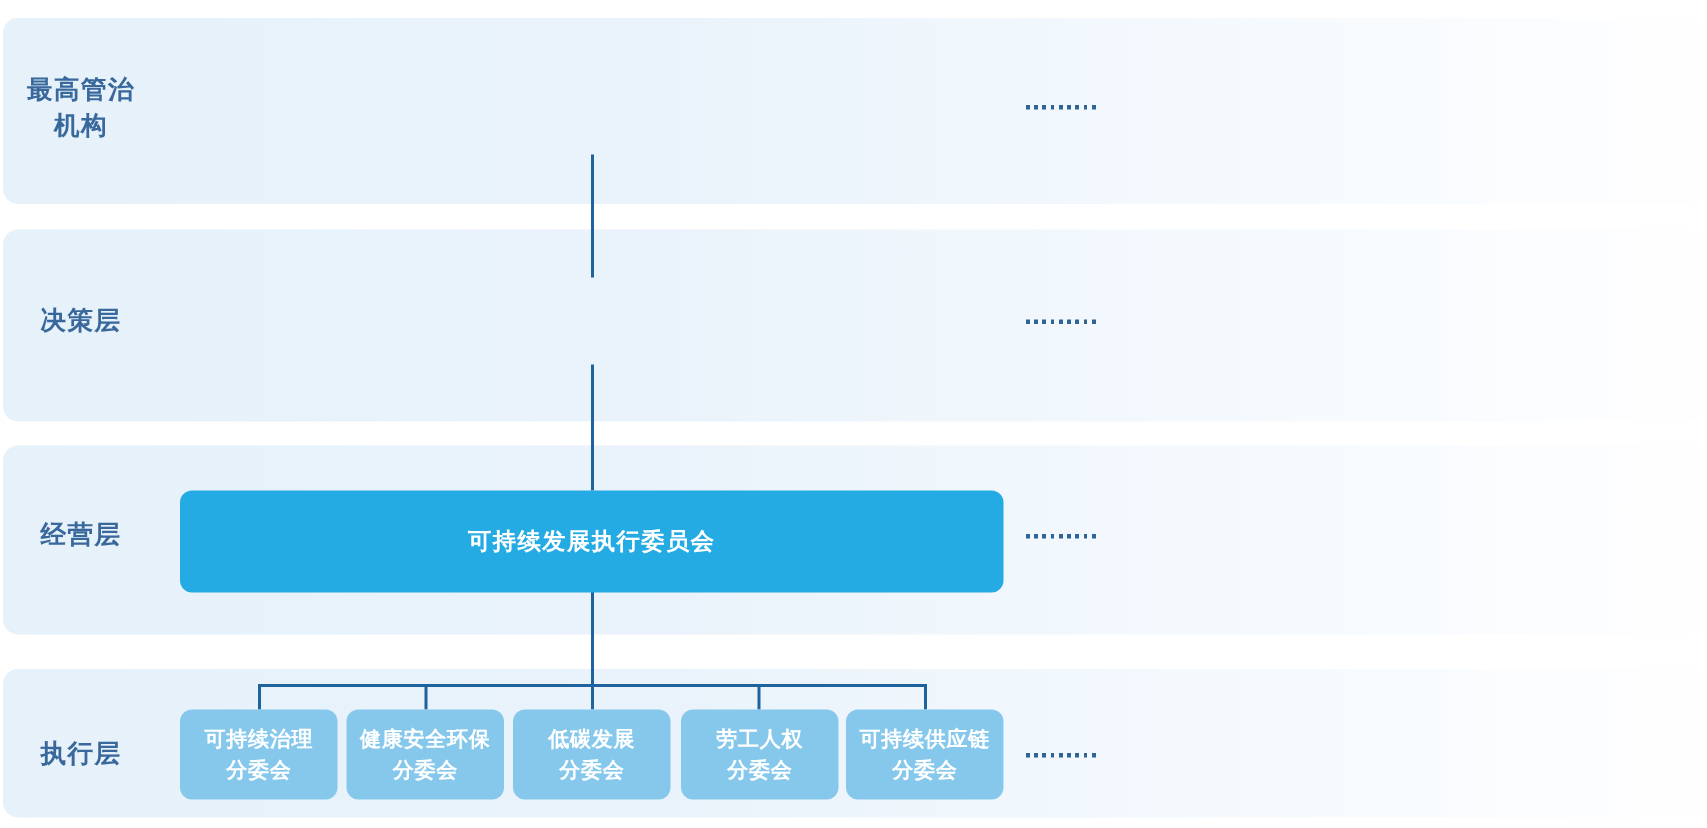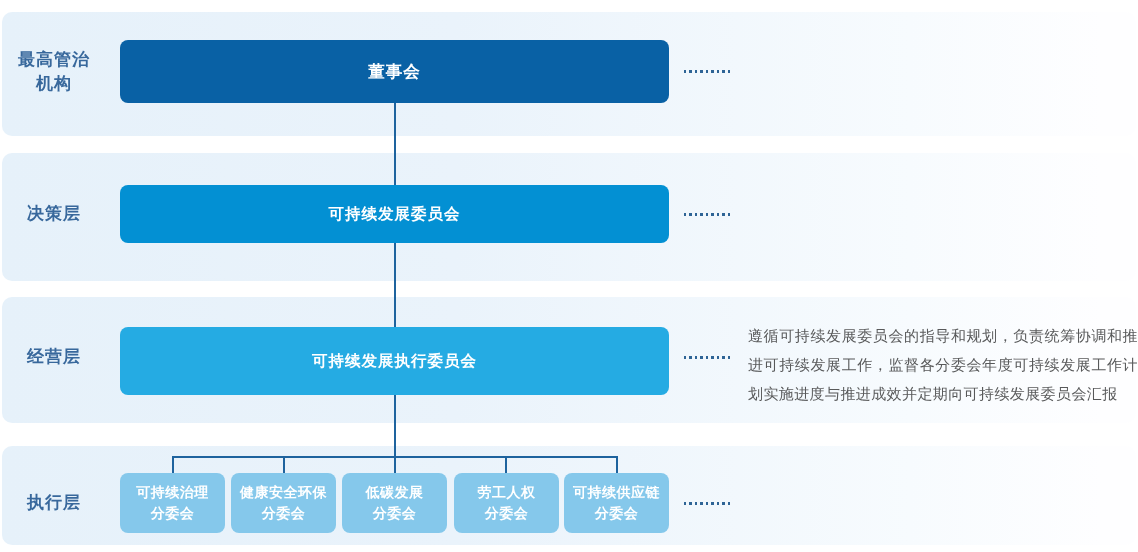--- a/index.html
+++ b/index.html
@@ -78,22 +78,20 @@
   <div class="vline stB"></div>
   <div class="vline stC"></div>
   <div class="vline stD"></div>
   <div class="vline stE"></div>
 
   <div class="tier-label tl1">最高管治机构</div>
   <div class="tier-label tl2">决策层</div>
   <div class="tier-label tl3">经营层</div>
   <div class="tier-label tl4">执行层</div>
 
-  <div class="org-box ob1">董事会</div>
-  <div class="org-box ob2">可持续发展委员会</div>
   <div class="org-box ob3">可持续发展执行委员会</div>
 
   <div class="sub-box sbA">
     <span>可持续治理</span>
     <span>分委会</span>
   </div>
   <div class="sub-box sbB">
     <span>健康安全环保</span>
     <span>分委会</span>
   </div>
@@ -108,15 +106,14 @@
   <div class="sub-box sbE">
     <span>可持续供应链</span>
     <span>分委会</span>
   </div>
 
   <div class="dots d1"></div>
   <div class="dots d2"></div>
   <div class="dots d3"></div>
   <div class="dots d4"></div>
 
-  <div class="desc de3">遵循可持续发展委员会的指导和规划，负责统筹协调和推进可持续发展工作，监督各分委会年度可持续发展工作计划实施进度与推进成效并定期向可持续发展委员会汇报</div>
 
 </div>
 
 </body></html>

